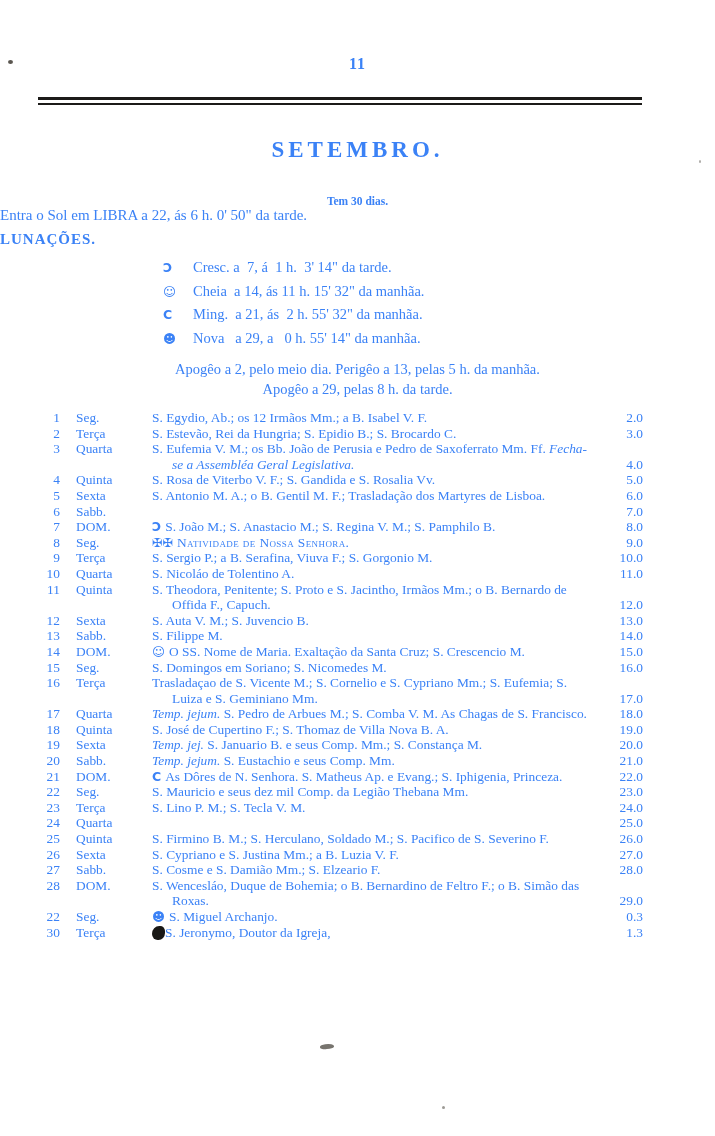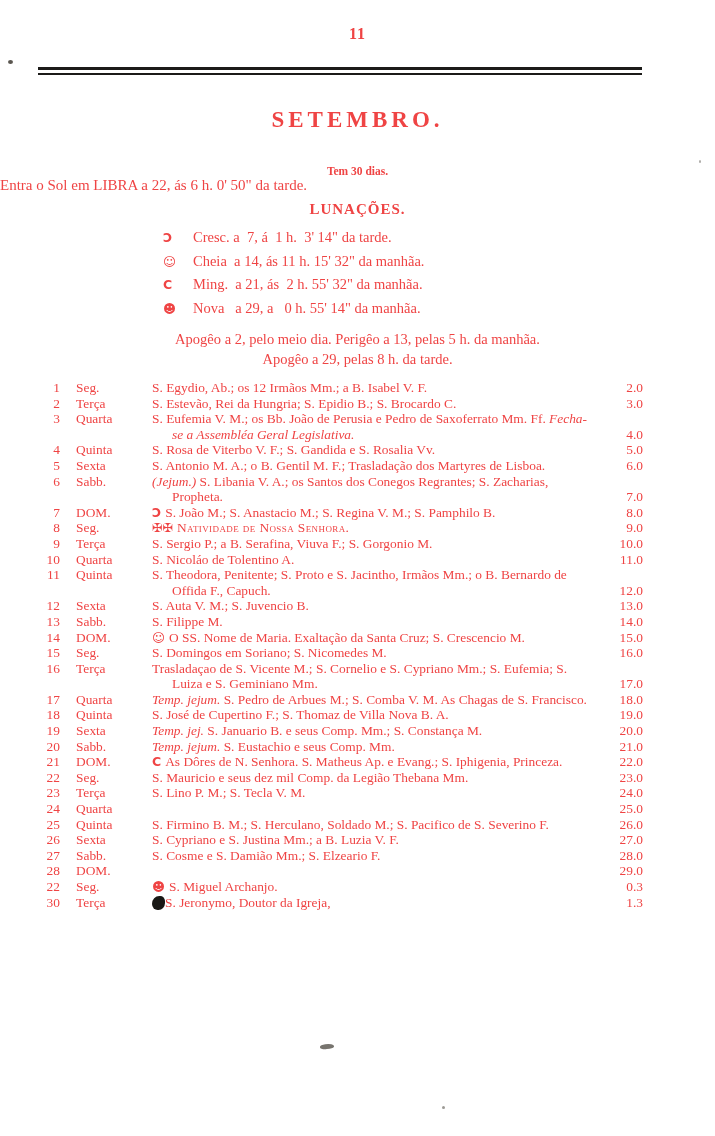--- a/index.html
+++ b/index.html
@@ -1,24 +1,24 @@
 <!DOCTYPE html>
 <html><head>
 <meta charset="utf-8">
 <style>
   html,body{margin:0;padding:0;background:#ffffff;}
   .page{
     position:relative;
     width:715px;height:1136px;
     background:#ffffff;
-    color:#ef4444;
+    color:#3b82f6;
     font-family:"Liberation Serif","DejaVu Serif",serif;
     overflow:hidden;
     box-sizing:border-box;
-    padding-top:25px;
+    padding-top:55px;
   }
   .pgnum{
     text-align:center;
     font-size:16px;font-weight:bold;
     letter-spacing:1px;
     height:20px;
   }
   .rule{
     margin:22px 73px 0 38px;
     height:3px;
@@ -37,21 +37,20 @@
     font-size:11.5px;
     font-weight:bold;
   }
   .sun-line{
     margin-top:0;
     text-align:left;
     font-size:15px;
   }
   .lun-title{
     margin:7px 0 0 0;
-    text-align:center;
     font-size:15px;font-weight:bold;
     letter-spacing:1px;
   }
   .lunations{margin:8px 0 0 163px;}
   .lun-row{
     display:flex;align-items:baseline;
     line-height:23.5px;font-size:14.5px;
   }
   .lun-row .mi{width:26px;flex:none;}
   .lun-text{white-space:pre;}
@@ -159,21 +158,20 @@
       </div>
       <div class="cal-row">
         <span class="day">5</span>
         <span class="wd">Sexta</span>
         <span class="desc"><span class="seg-n">S. Antonio M. A.; o B. Gentil M. F.; Trasladação dos Martyres de Lisboa.</span></span>
         <span class="age">6.0</span>
       </div>
       <div class="cal-row">
         <span class="day">6</span>
         <span class="wd">Sabb.</span>
-        <span class="desc"><span class="seg-i">(Jejum.)</span><span class="seg-n"> S. Libania V. A.; os Santos dos Conegos Regrantes; S. Zacharias, Propheta.</span></span>
         <span class="age">7.0</span>
       </div>
       <div class="cal-row">
         <span class="day">7</span>
         <span class="wd">DOM.</span>
         <span class="desc"><span class="mi waxing-moon-icon">Ɔ</span><span class="seg-n">S. João M.; S. Anastacio M.; S. Regina V. M.; S. Pamphilo B.</span></span>
         <span class="age">8.0</span>
       </div>
       <div class="cal-row">
         <span class="day">8</span>
@@ -290,20 +288,21 @@
       </div>
       <div class="cal-row">
         <span class="day">27</span>
         <span class="wd">Sabb.</span>
         <span class="desc"><span class="seg-n">S. Cosme e S. Damião Mm.; S. Elzeario F.</span></span>
         <span class="age">28.0</span>
       </div>
       <div class="cal-row">
         <span class="day">28</span>
         <span class="wd">DOM.</span>
+        <span class="desc"><span class="seg-n">S. Wencesláo, Duque de Bohemia; o B. Bernardino de Feltro F.; o B. Simão das Roxas.</span></span>
         <span class="age">29.0</span>
       </div>
       <div class="cal-row">
         <span class="day">22</span>
         <span class="wd">Seg.</span>
         <span class="desc"><span class="mi new-moon-icon">☻</span><span class="seg-n">S. Miguel Archanjo.</span></span>
         <span class="age">0.3</span>
       </div>
       <div class="cal-row">
         <span class="day">30</span>

